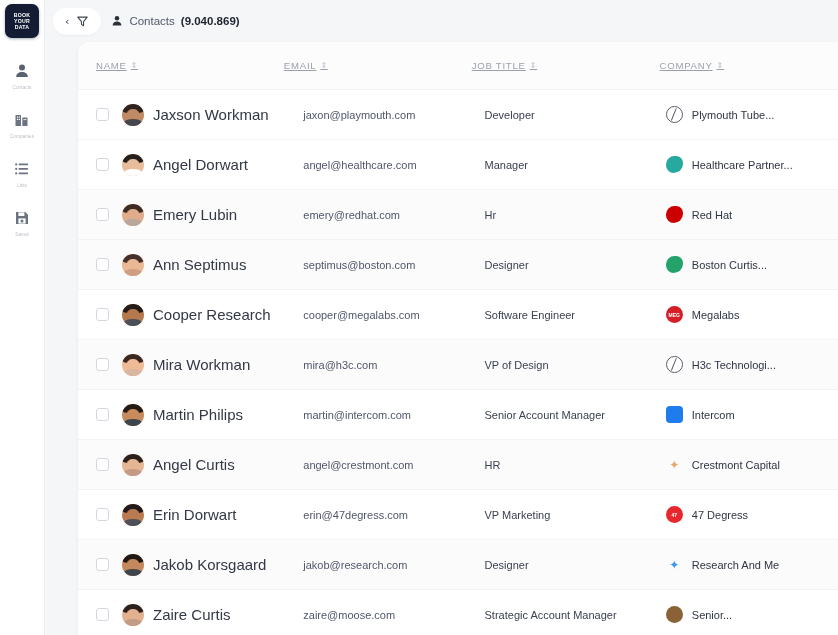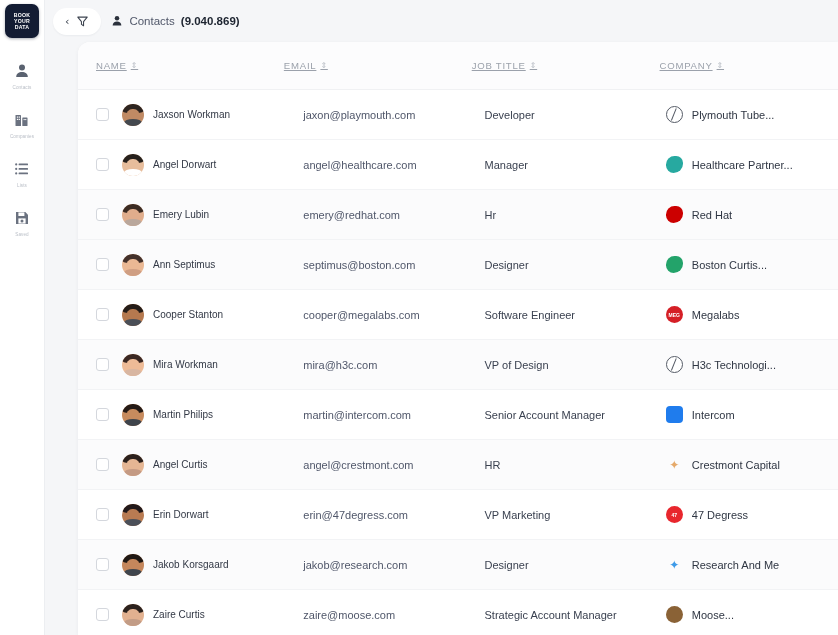--- a/index.html
+++ b/index.html
@@ -156,21 +156,21 @@
   }
   .avatar .hair { position: absolute; left: 0; right: 0; top: 0; height: 9px; }
   .avatar .face {
     position: absolute; left: 4px; right: 4px; top: 5px; bottom: 0;
     border-radius: 45% 45% 40% 40%;
   }
   .avatar .body {
     position: absolute; left: 2px; right: 2px; bottom: 0; height: 7px;
     border-radius: 50% 50% 0 0;
   }
-  .nm { font-size: 10px; color: #323845; white-space: nowrap; }
+  .nm { font-size: 15px; color: #323845; white-space: nowrap; }
   .cell-email { width: 200px; font-size: 11px; color: #50576a; white-space: nowrap; }
   .cell-job   { width: 200px; font-size: 11px; color: #3a4150; white-space: nowrap; }
   .cell-company {
     width: 190px; display: flex; align-items: center; gap: 9px;
     font-size: 11px; color: #2f3643; white-space: nowrap;
   }
   .clogo {
     width: 17px; height: 17px; flex: 0 0 17px;
     border-radius: 50%;
     display: flex; align-items: center; justify-content: center;
@@ -365,21 +365,21 @@
             </div>
           </div>
           <div class="row">
             <div class="cb"></div>
             <div class="cell-name">
               <div class="avatar" style="background: rgb(181, 121, 79);">
                 <div class="hair" style="background:#241c18;border-radius:50% 50% 30% 30%"></div>
                 <div class="face" style="background:#b5794f"></div>
                 <div class="body" style="background:#4a4f57"></div>
               </div>
-              <span class="nm">Cooper Stanton</span>
+              <span class="nm">Cooper Research</span>
             </div>
             <div class="cell-email">cooper@megalabs.com</div>
             <div class="cell-job">Software Engineer</div>
             <div class="cell-company">
               <div class="clogo " style="background: rgb(213, 31, 38);">MEG</div>
               <span>Megalabs</span>
             </div>
           </div>
           <div class="row alt">
             <div class="cb"></div>
@@ -477,20 +477,20 @@
                 <div class="hair" style="background:#2b211d;border-radius:50% 50% 30% 30%"></div>
                 <div class="face" style="background:#e2b190"></div>
                 <div class="body" style="background:#c29c86"></div>
               </div>
               <span class="nm">Zaire Curtis</span>
             </div>
             <div class="cell-email">zaire@moose.com</div>
             <div class="cell-job">Strategic Account Manager</div>
             <div class="cell-company">
               <div class="clogo " style="background: rgb(138, 98, 54);"></div>
-              <span>Moose...</span>
+              <span>Senior...</span>
             </div>
           </div>
         </div>
     </section>
 
   </div>
 </div>
 
 </body></html>

